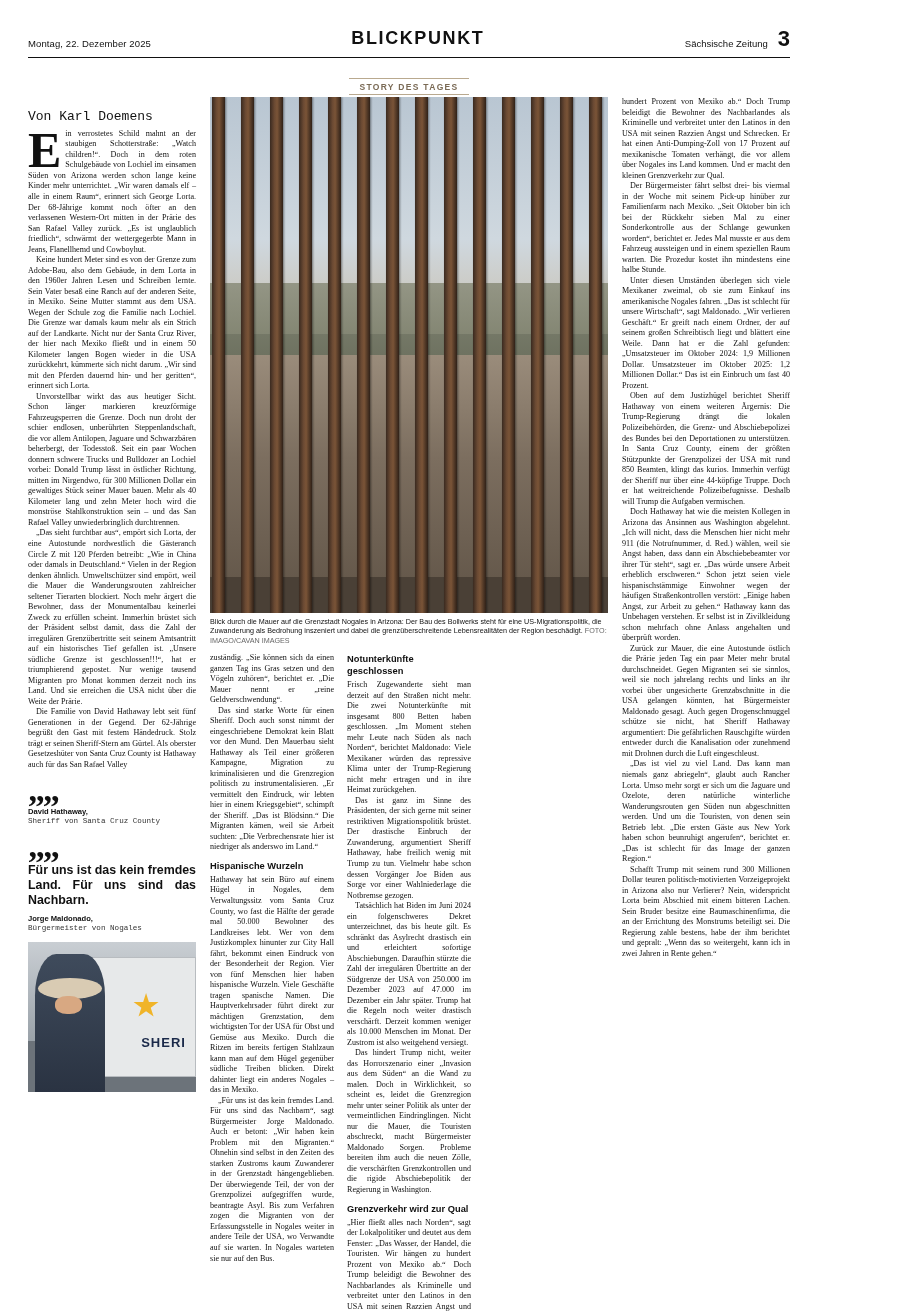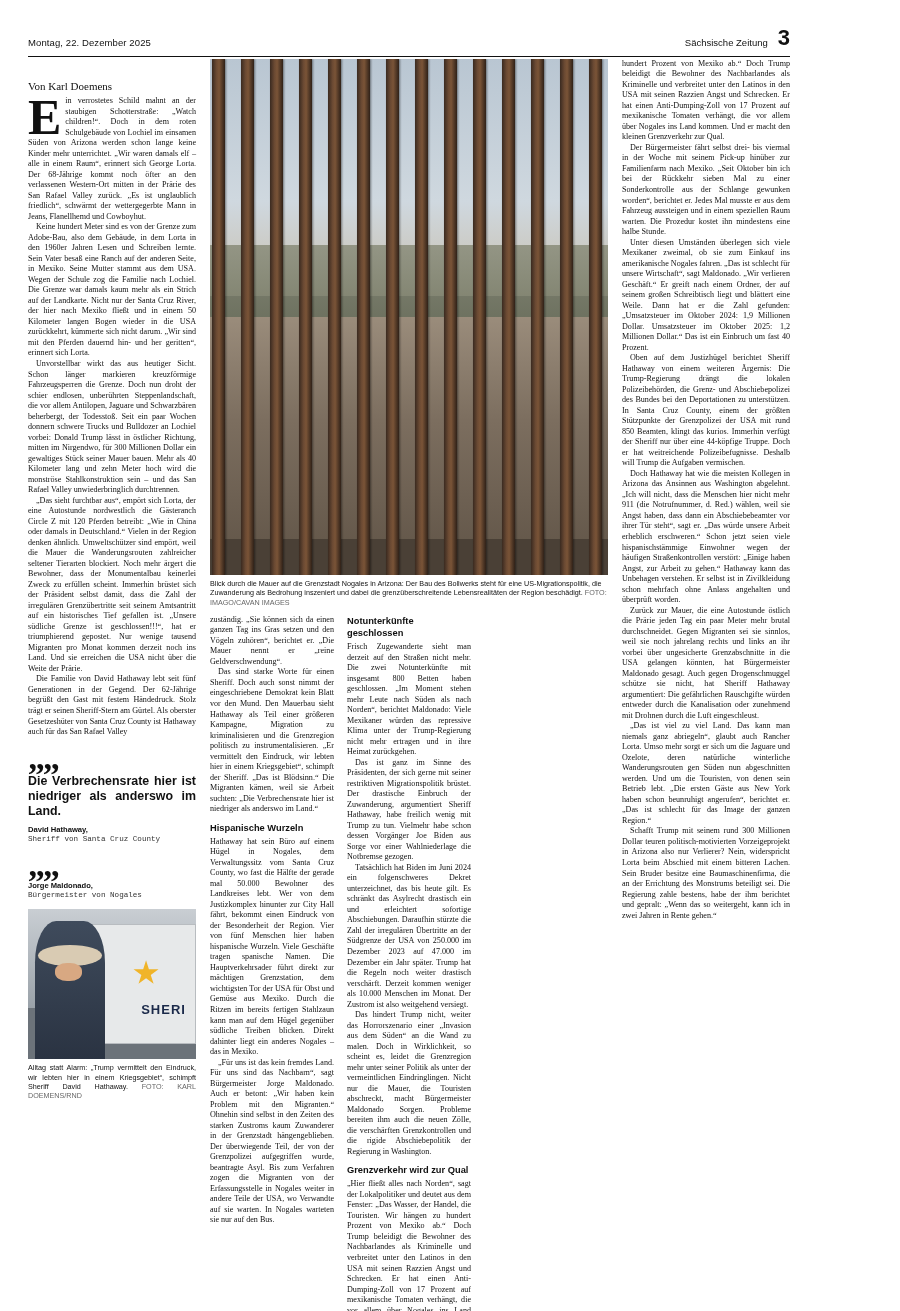--- a/index.html
+++ b/index.html
@@ -49,22 +49,22 @@
     margin: 14px 0 10px;
     letter-spacing: -0.3px;
   }
   .standfirst {
     font-family: "Liberation Sans", sans-serif;
     font-size: 12.6px; line-height: 1.42; font-weight: bold;
     text-align: center; color:#111;
     margin: 0 8px 10px;
   }
   .byline {
-    font-family: Liberation Serif, serif;
-    font-size: 11px; margin-top: 20px; margin-bottom: 3px;
+    font-family: Liberation Mono, monospace;
+    font-size: 13px; margin-top: 12px; margin-bottom: 3px;
   }
 
   
   .content {
     display: grid;
     grid-template-columns: 168px 1fr 168px;
     gap: 14px;
     margin-top: 2px;
   }
   .col { font-size: 8.1px; line-height: 1.30; text-align: justify; }
@@ -191,63 +191,63 @@
   }
   .caption2 .credit { color:#666; }
 </style>
 </head>
 <body>
 
 <div class="page">
 
   <div class="masthead">
     <div class="date">Montag, 22. Dezember 2025</div>
+    <div class="section-name">BLICKPUNKT</div>
     <div class="right">
       <div class="paper">Sächsische Zeitung</div>
       <div class="pagenum">3</div>
     </div>
   </div>
   <div class="rule-top"></div>
 
+  <div class="kicker-wrap">
+    <span class="kicker">STORY DES TAGES</span>
+  </div>
 
   <div class="content">
 
     <div class="col">
       <div class="byline">Von Karl Doemens</div>
       <p class="first dropcap">Ein verrostetes Schild mahnt an der staubigen Schotterstraße: „Watch children!“. Doch in dem roten Schulgebäude von Lochiel im einsamen Süden von Arizona werden schon lange keine Kinder mehr unterrichtet. „Wir waren damals elf – alle in einem Raum“, erinnert sich George Lorta. Der 68-Jährige kommt noch öfter an den verlassenen Western-Ort mitten in der Prärie des San Rafael Valley zurück. „Es ist unglaublich friedlich“, schwärmt der wettergegerbte Mann in Jeans, Flanellhemd und Cowboyhut.</p>
       <p>Keine hundert Meter sind es von der Grenze zum Adobe-Bau, also dem Gebäude, in dem Lorta in den 1960er Jahren Lesen und Schreiben lernte. Sein Vater besaß eine Ranch auf der anderen Seite, in Mexiko. Seine Mutter stammt aus dem USA. Wegen der Schule zog die Familie nach Lochiel. Die Grenze war damals kaum mehr als ein Strich auf der Landkarte. Nicht nur der Santa Cruz River, der hier nach Mexiko fließt und in einem 50 Kilometer langen Bogen wieder in die USA zurückkehrt, kümmerte sich nicht darum. „Wir sind mit den Pferden dauernd hin- und her geritten“, erinnert sich Lorta.</p>
       <p>Unvorstellbar wirkt das aus heutiger Sicht. Schon länger markieren kreuzförmige Fahrzeugsperren die Grenze. Doch nun droht der schier endlosen, unberührten Steppenlandschaft, die vor allem Antilopen, Jaguare und Schwarzbären beherbergt, der Todesstoß. Seit ein paar Wochen donnern schwere Trucks und Bulldozer an Lochiel vorbei: Donald Trump lässt in östlicher Richtung, mitten im Nirgendwo, für 300 Millionen Dollar ein gewaltiges Stück seiner Mauer bauen. Mehr als 40 Kilometer lang und zehn Meter hoch wird die monströse Stahlkonstruktion sein – und das San Rafael Valley unwiederbringlich durchtrennen.</p>
       <p>„Das sieht furchtbar aus“, empört sich Lorta, der eine Autostunde nordwestlich die Gästeranch Circle Z mit 120 Pferden betreibt: „Wie in China oder damals in Deutschland.“ Vielen in der Region denken ähnlich. Umweltschützer sind empört, weil die Mauer die Wanderungsrouten zahlreicher seltener Tierarten blockiert. Noch mehr ärgert die Bewohner, dass der Monumentalbau keinerlei Zweck zu erfüllen scheint. Immerhin brüstet sich der Präsident selbst damit, dass die Zahl der irregulären Grenzübertritte seit seinem Amtsantritt auf ein historisches Tief gefallen ist. „Unsere südliche Grenze ist geschlossen!!!“, hat er triumphierend gepostet. Nur wenige tausend Migranten pro Monat kommen derzeit noch ins Land. Und sie erreichen die USA nicht über die Weite der Prärie.</p>
       <p>Die Familie von David Hathaway lebt seit fünf Generationen in der Gegend. Der 62-Jährige begrüßt den Gast mit festem Händedruck. Stolz trägt er seinen Sheriff-Stern am Gürtel. Als oberster Gesetzeshüter von Santa Cruz County ist Hathaway auch für das San Rafael Valley</p>
 
       <div class="pullquote">
         <div class="quotemark">„„</div>
-        <div class="quotetext">Die Verbrechensrate hier ist niedriger als anderswo im Land.</div>
         <div class="quoteauthor">David Hathaway,</div>
         <div class="quoterole">Sheriff von Santa Cruz County</div>
       </div>
 
       <div class="pullquote">
         <div class="quotemark">„„</div>
+        <div class="quotetext">Für uns ist das kein fremdes Land. Für uns sind das Nachbarn.</div>
         <div class="quoteauthor">Jorge Maldonado,</div>
         <div class="quoterole">Bürgermeister von Nogales</div>
       </div>
 
       <div class="photo2">
         <div class="car"></div>
         <div class="door"></div>
         <div class="star"></div>
         <div class="sheriff-text">SHERI</div>
         <div class="man"></div>
         <div class="hat"></div>
         <div class="face"></div>
-      </div>
-      <div class="caption2">
-        <span>Alltag statt Alarm: „Trump vermittelt den Eindruck, wir lebten hier in einem Kriegsgebiet“, schimpft Sheriff David Hathaway.</span>
-        <span class="credit">FOTO: KARL DOEMENS/RND</span>
       </div>
     </div>
 
     <div class="center-col">
 
       <div class="photo">
         <div class="sky"></div>
         <div class="hills"></div>
         <div class="town"></div>
         <div class="ground"></div>

